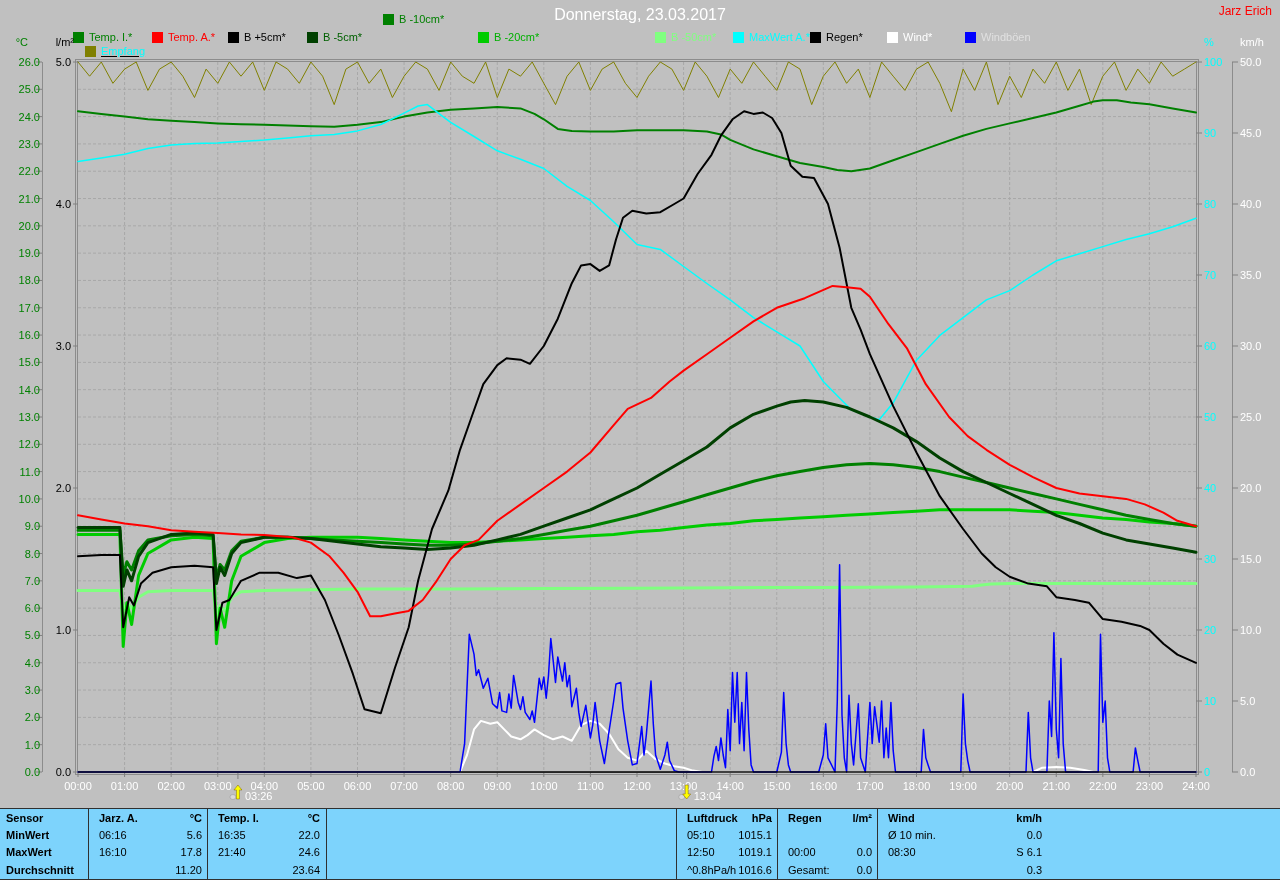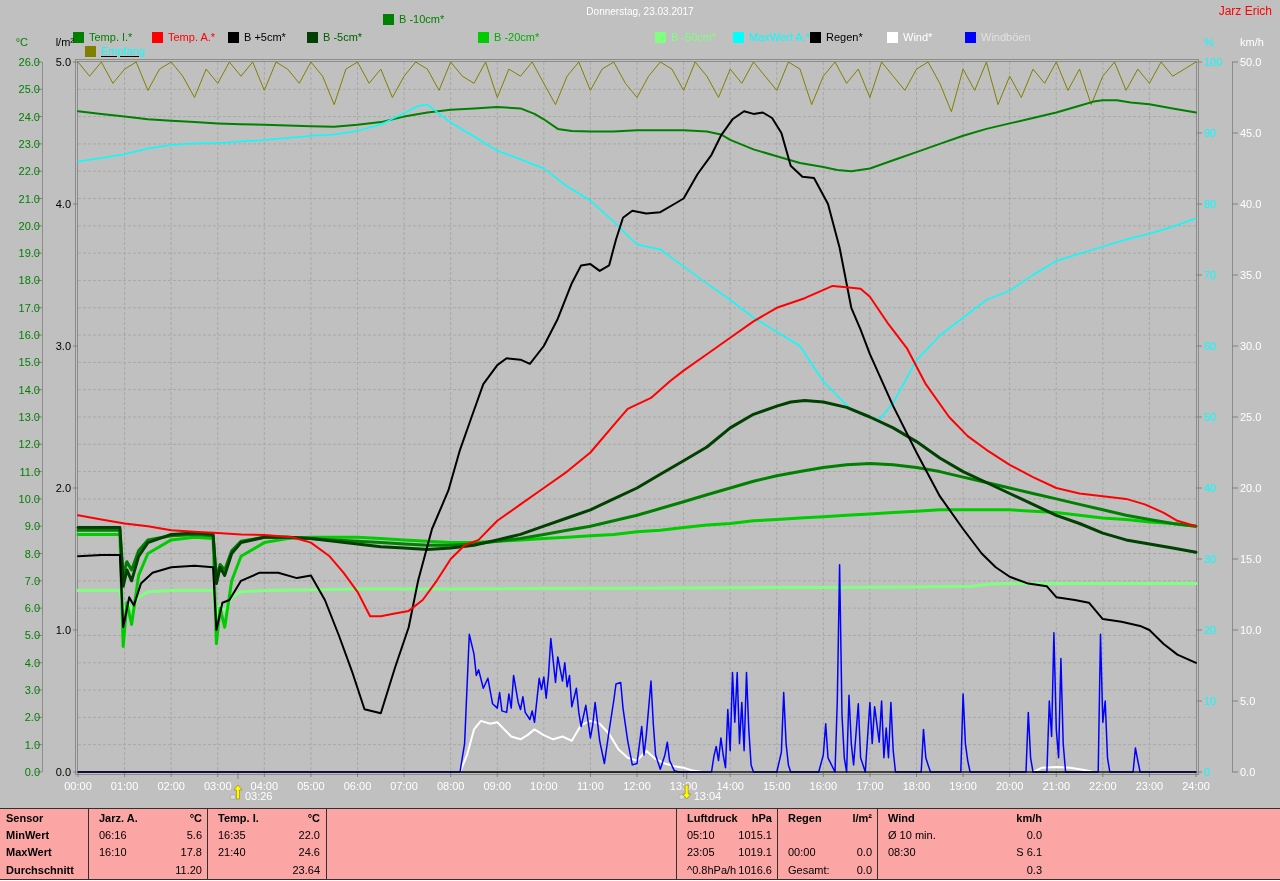--- a/index.html
+++ b/index.html
@@ -1,26 +1,26 @@
 <!DOCTYPE html>
 <html><head>
 <meta charset="utf-8">
 <style>
   html,body{margin:0;padding:0;background:#C0C0C0;}
   .screen{position:relative;width:1280px;height:881px;background:#C0C0C0;
           font-family:"Liberation Sans",sans-serif;overflow:hidden;}
   .title{position:absolute;top:6px;left:0;right:0;text-align:center;
-         color:#FFFFFF;font-size:10px;}
+         color:#FFFFFF;font-size:16px;}
   .user{position:absolute;top:4px;right:8px;color:#FF0000;font-size:12px;}
   .legend-item{position:absolute;display:flex;align-items:center;gap:5px;
                font-size:11px;white-space:nowrap;height:12px;}
   .legend-item .sq{width:11px;height:11px;display:inline-block;flex:0 0 auto;}
   #chart{position:absolute;top:0;left:0;}
   .footer{position:absolute;top:808px;left:0;width:1280px;height:70px;
-          background:#fca5a5;border-top:1px solid #303030;
+          background:#7dd3fc;border-top:1px solid #303030;
           border-bottom:1px solid #303030;font-size:11px;color:#000;}
   .footer-strip{position:absolute;top:880px;left:0;width:1280px;height:1px;background:#FFFFFF;}
   .f-col{position:absolute;top:0;bottom:0;display:grid;
          grid-template-rows:repeat(4,17.4px);align-items:center;}
   .f-col.bl{border-left:1px solid #303030;}
   .f-col.br{border-right:1px solid #303030;}
   .f-row{display:flex;justify-content:space-between;align-items:center;
          padding:0 6px 0 10px;white-space:nowrap;}
   .f-row .lv{text-align:left;}
   .f-row .rv{text-align:right;}
@@ -383,21 +383,21 @@
       <div class="f-col bl" style="left: 676px; width: 101px;">
         <div class="f-row hdr">
           <span class="lv">Luftdruck</span>
           <span class="rv">hPa</span>
         </div>
         <div class="f-row">
           <span class="lv">05:10</span>
           <span class="rv">1015.1</span>
         </div>
         <div class="f-row">
-          <span class="lv">23:05</span>
+          <span class="lv">12:50</span>
           <span class="rv">1019.1</span>
         </div>
         <div class="f-row">
           <span class="lv">^0.8hPa/h</span>
           <span class="rv">1016.6</span>
         </div>
       </div>
       <div class="f-col bl" style="left: 777px; width: 100px;">
         <div class="f-row hdr">
           <span class="lv">Regen</span>

